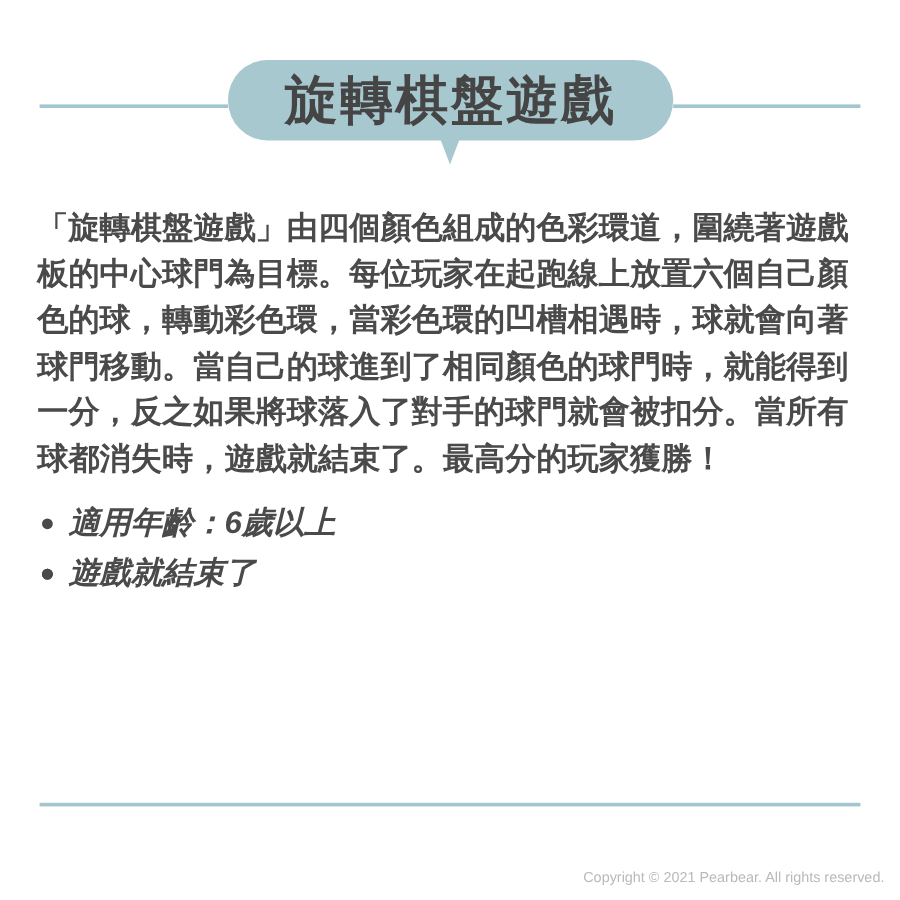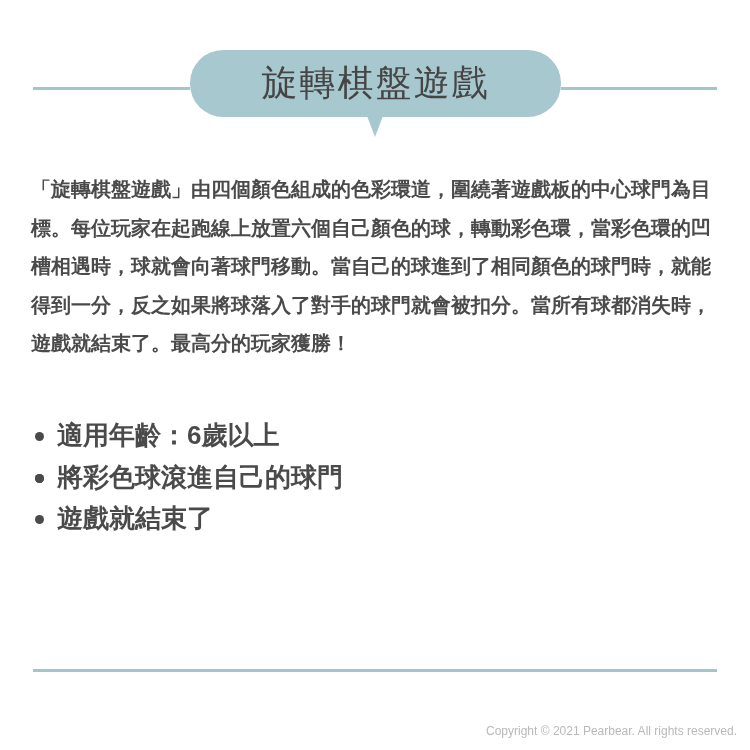--- a/index.html
+++ b/index.html
@@ -27,45 +27,46 @@
   .hline.left{left:33px;width:157px;}
   .hline.right{left:561px;width:156px;}
   .banner{
     position:absolute;left:190px;top:50px;
     width:371px;height:67px;
     background:var(--accent-color);
     border-radius:33px;
     display:flex;align-items:center;justify-content:center;
   }
   .banner-title{
-    font-size:36px;font-weight:normal;
+    font-size:44px;font-weight:bold;
     color:var(--title-color);
     letter-spacing:2px;
     white-space:nowrap;
   }
   .banner-pointer{
     position:absolute;left:367px;top:116px;
     width:0;height:0;
     border-left:8px solid transparent;
     border-right:8px solid transparent;
     border-top:21px solid var(--accent-color);
   }
   
   .description{
     position:absolute;left:31px;top:170px;width:690px;
-    font-size:20px;font-weight:bold;
+    font-size:26px;font-weight:bold;
     line-height:38.5px;
     color:var(--text-color);
     word-break:break-all;
     overflow-wrap:anywhere;
   }
   
   .features{
     position:absolute;left:33px;top:415px;width:690px;
     list-style:none;
+    font-style:italic;
   }
   .feature-item{
     position:relative;
     padding-left:24px;
     line-height:41.5px;
     font-size:26px;font-weight:bold;
     color:var(--text-color);
     white-space:nowrap;
   }
   .bullet-dot{
@@ -98,21 +99,21 @@
 
   <div class="hline right"></div>
 
   <div class="banner-pointer"></div>
 
   <div class="description">「旋轉棋盤遊戲」由四個顏色組成的色彩環道，圍繞著遊戲板的中心球門為目標。每位玩家在起跑線上放置六個自己顏色的球，轉動彩色環，當彩色環的凹槽相遇時，球就會向著球門移動。當自己的球進到了相同顏色的球門時，就能得到一分，反之如果將球落入了對手的球門就會被扣分。當所有球都消失時，遊戲就結束了。最高分的玩家獲勝！</div>
 
   <ul class="features">
       <li class="feature-item"><span class="bullet-dot"></span><span>適用年齡：6歲以上</span></li>
       <li class="feature-item"><span class="bullet-dot"></span></li>
-      <li class="feature-item"><span class="bullet-dot"></span><span>將彩色球滾進自己的球門</span></li>
+      <li class="feature-item"><span class="bullet-dot"></span></li>
       <li class="feature-item"><span class="bullet-dot"></span><span>遊戲就結束了</span></li>
     </ul>
 
   <div class="bottom-line"></div>
 
   <div class="copyright">Copyright © 2021 Pearbear. All rights reserved.</div>
 
 </div>
 
 </body></html>

